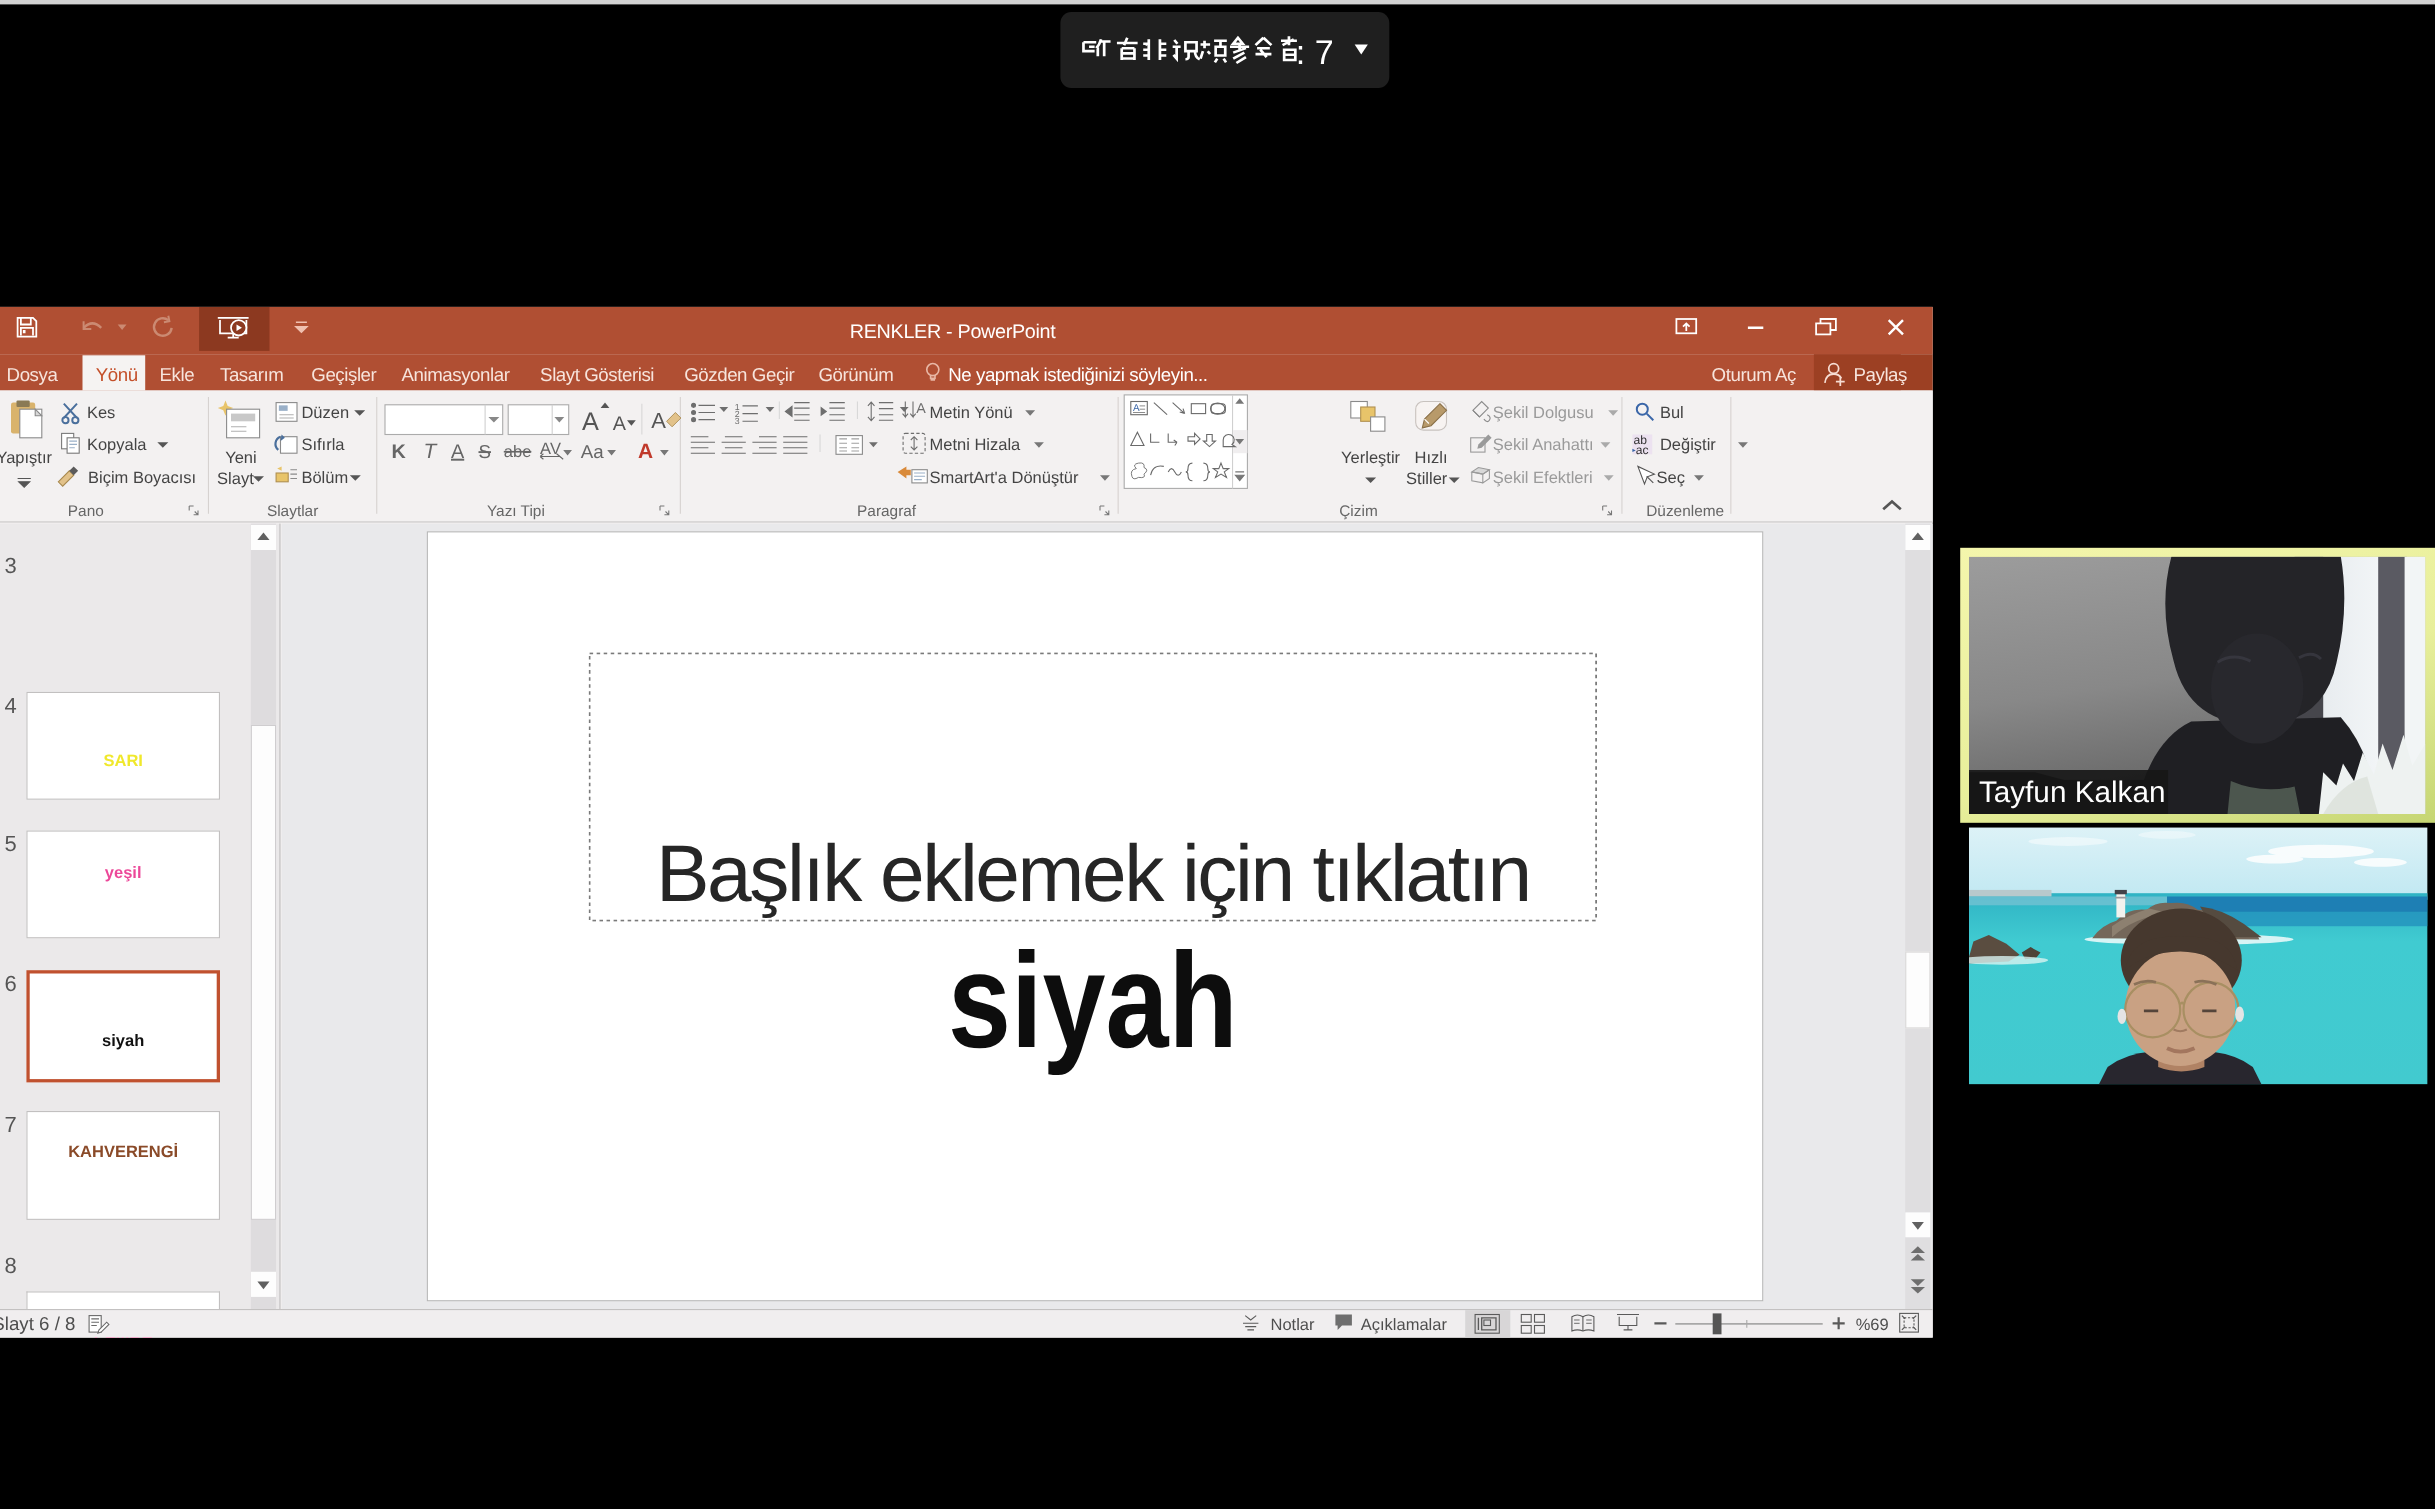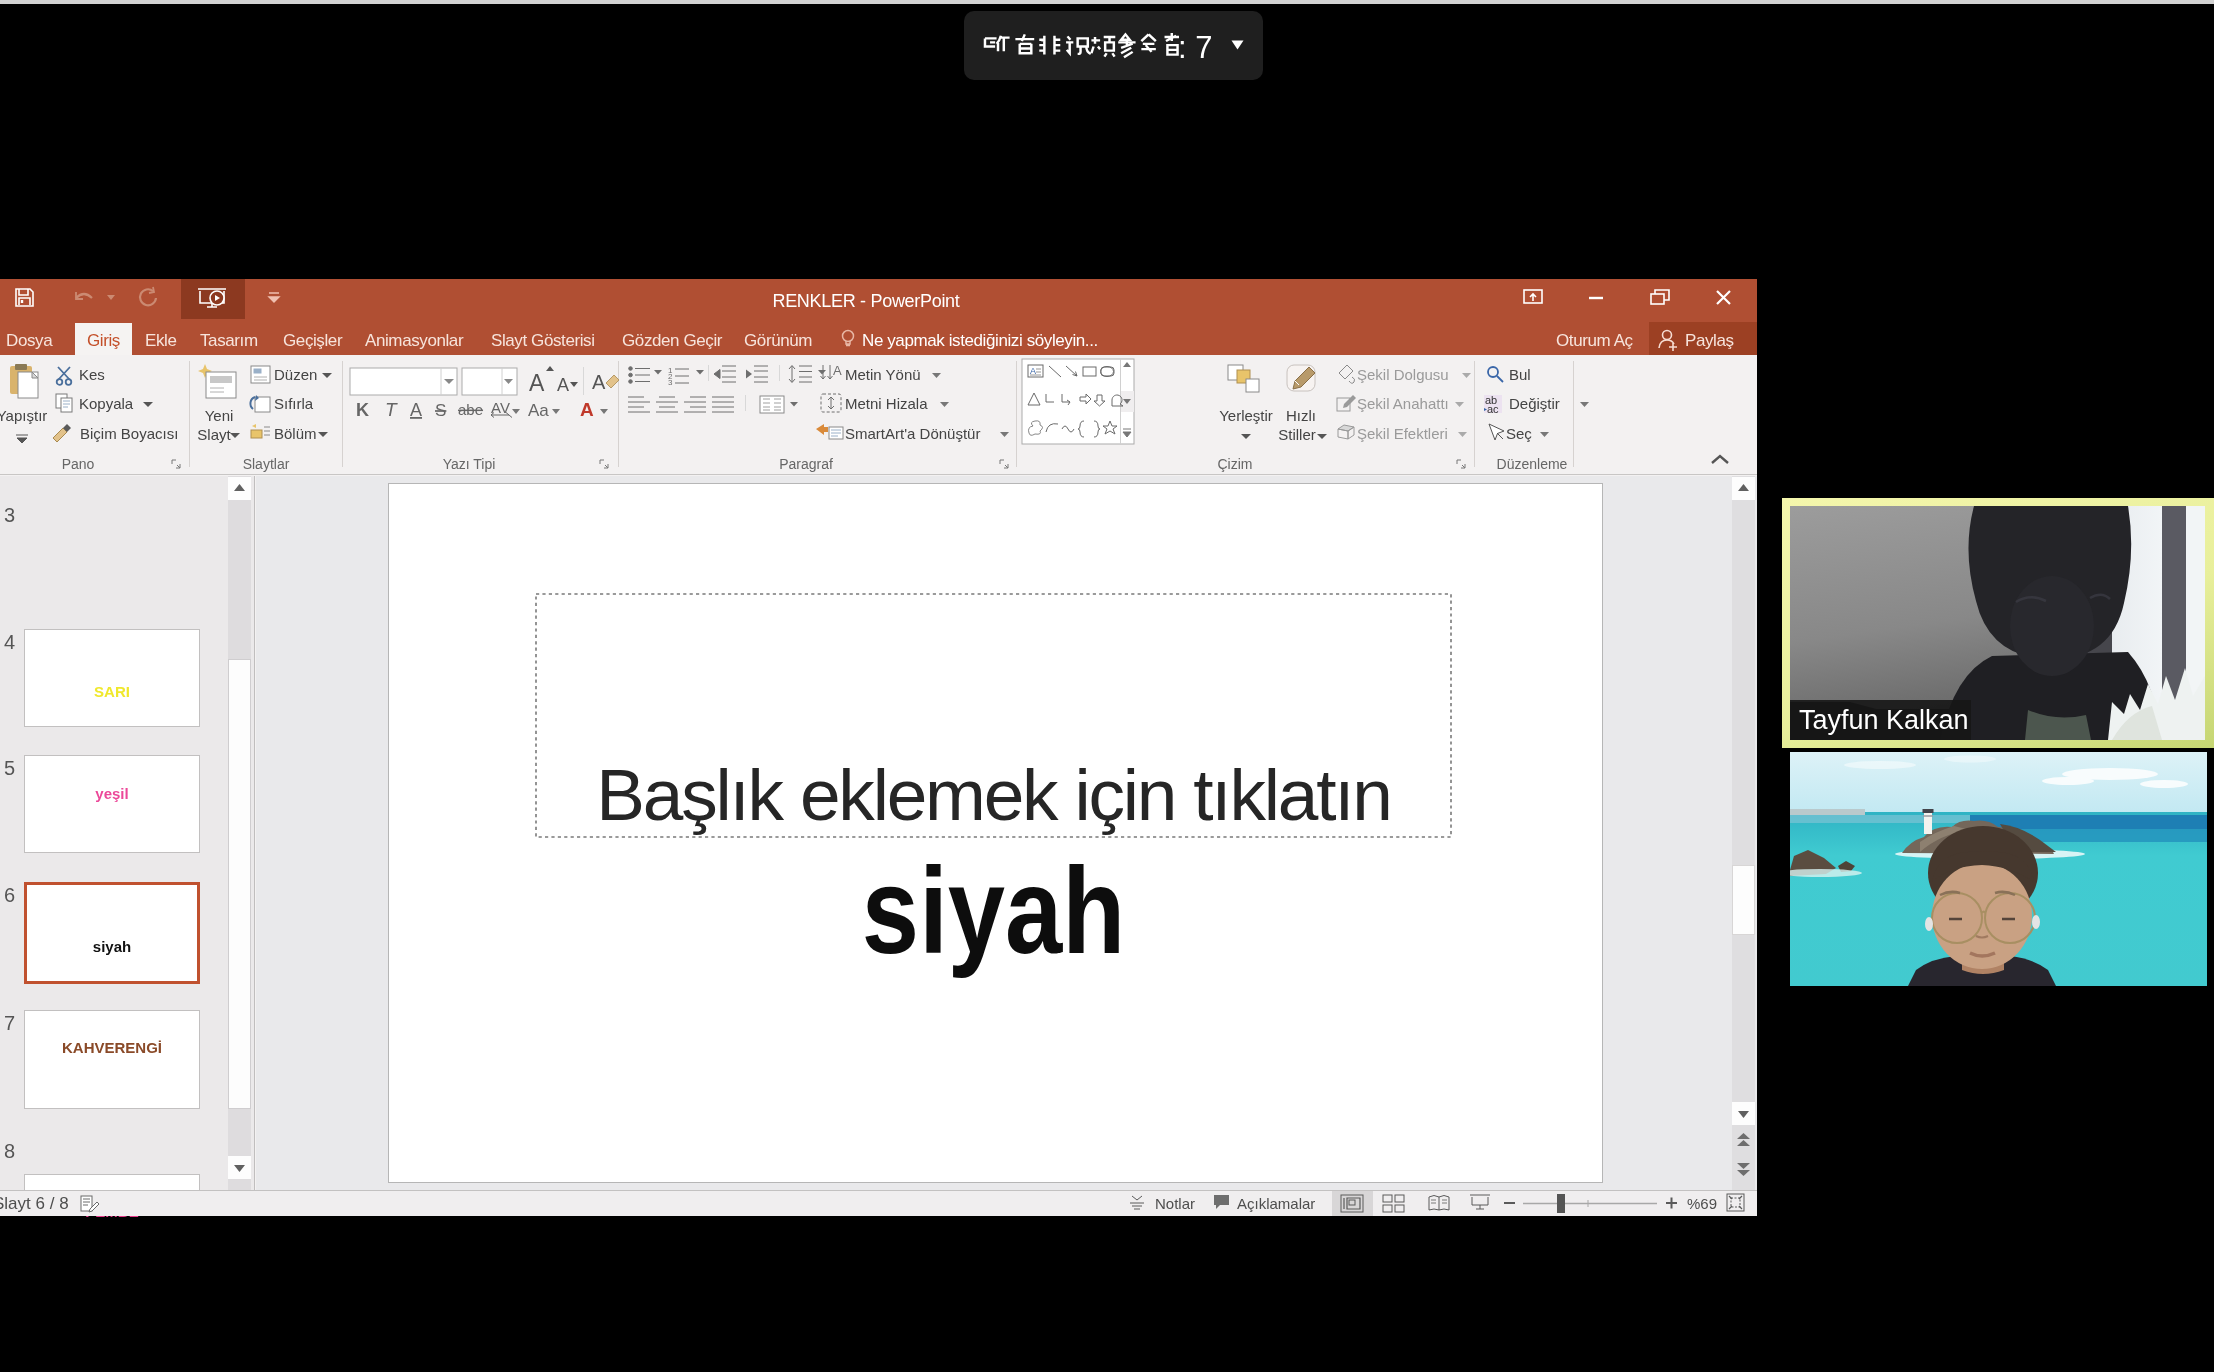--- a/index.html
+++ b/index.html
@@ -86,21 +86,21 @@
           <path d="M1589 19 h14" stroke-width="2.4"></path>
           <rect x="1651" y="15" width="13" height="10"></rect>
             <path d="M1655 15 v-4 h14 v10 h-5"></path>
           <path d="M1717 12 l13 13 M1730 12 l-13 13" stroke-width="2.2"></path>
         </g>
       </svg>
     </div>
     <div id="tabrow" class="abs">
       <div class="abs" style="left:75px;top:1px;width:57px;height:32px;background:#f5f3f2"></div>
       <div class="tab" style="left:6px">Dosya</div>
-      <div class="tab" style="left:87px;color:#c4502a">Giriş</div>
+      <div class="tab" style="left:87px;color:#c4502a">Yönü</div>
       <div class="tab" style="left:145px">Ekle</div>
       <div class="tab" style="left:200px">Tasarım</div>
       <div class="tab" style="left:283px">Geçişler</div>
       <div class="tab" style="left:365px">Animasyonlar</div>
       <div class="tab" style="left:491px">Slayt Gösterisi</div>
       <div class="tab" style="left:622px">Gözden Geçir</div>
       <div class="tab" style="left:744px">Görünüm</div>
       <svg class="abs" style="left:839px;top:7px" width="18" height="22" viewBox="0 0 18 22">
           <g stroke="#e8b7a5" fill="none" stroke-width="1.5">
             <circle cx="9" cy="7" r="5.5"></circle>

